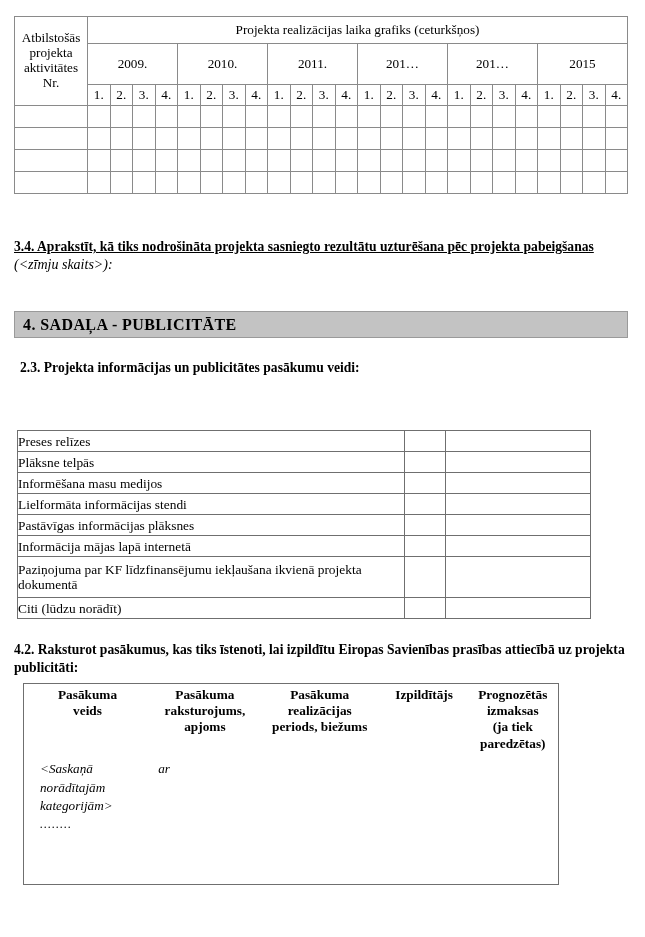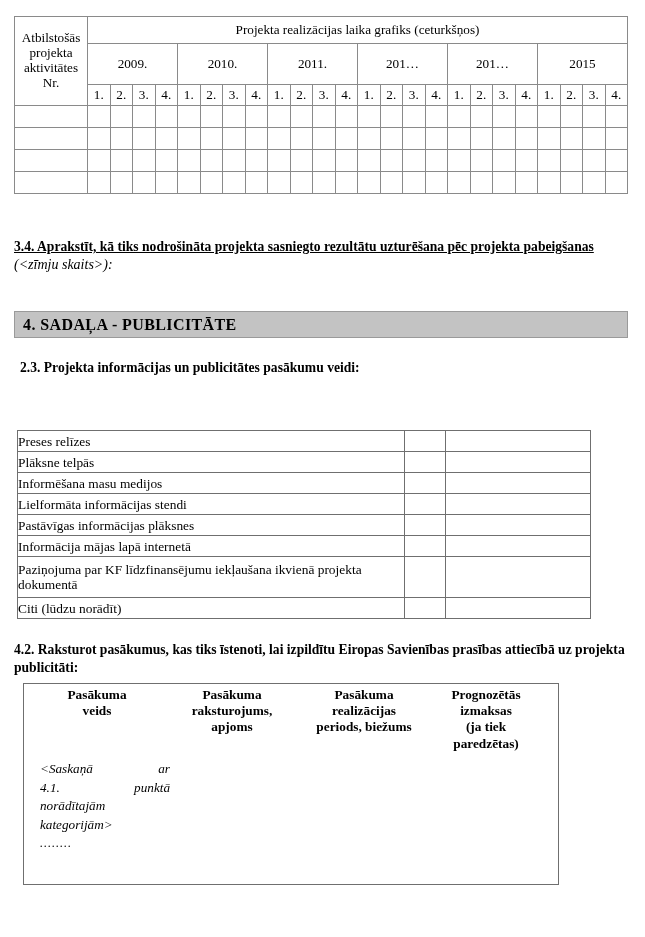--- a/index.html
+++ b/index.html
@@ -391,31 +391,28 @@
 <div id="measures-table">
   <div id="measures-head">
       <div class="mh mh-c0">Pasākuma
 veids</div>
       <div class="mh mh-c1">Pasākuma
 raksturojums,
 apjoms</div>
       <div class="mh mh-c2">Pasākuma
 realizācijas
 periods, biežums</div>
+      <div class="mh mh-c3">Izpildītājs</div>
       <div class="mh mh-c4">Prognozētās
 izmaksas
 (ja tiek
 paredzētas)</div>
     </div>
   <div id="measures-body">
     <div class="just-line">
       <span>&lt;Saskaņā</span>
       <span>ar</span>
     </div>
-    <div class="just-line">
-      <span>4.1.</span>
-      <span>punktā</span>
-    </div>
     <div>norādītajām</div>
     <div>kategorijām&gt;</div>
     <div class="dots">........</div>
   </div>
 </div>
 
 </body></html>

